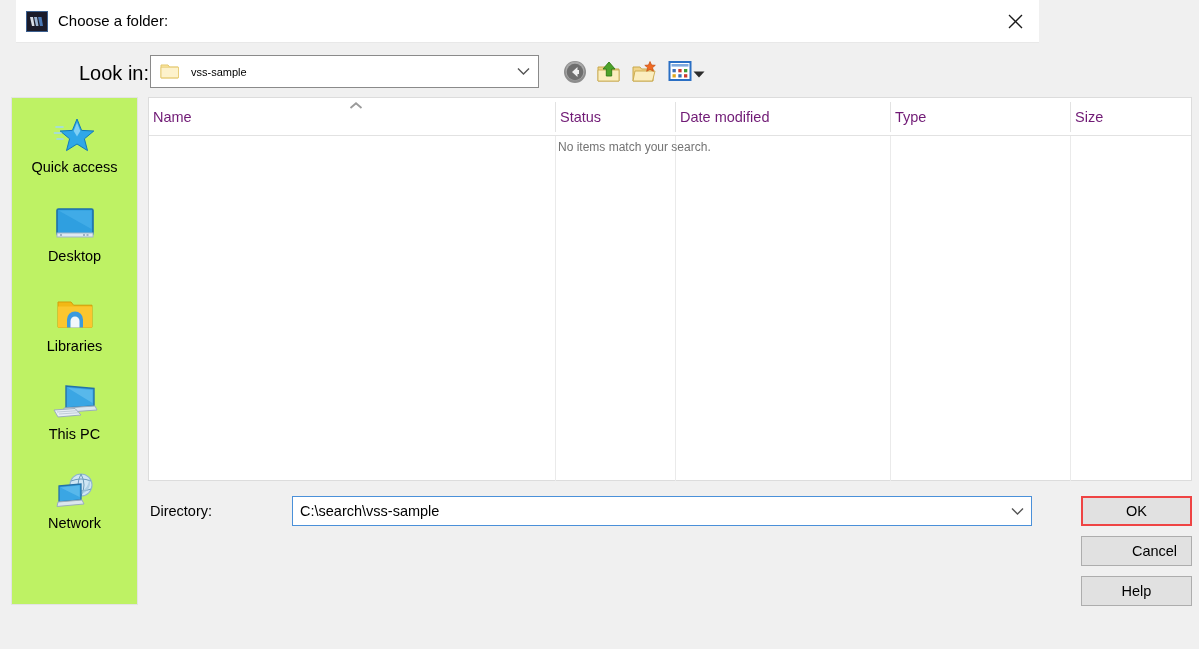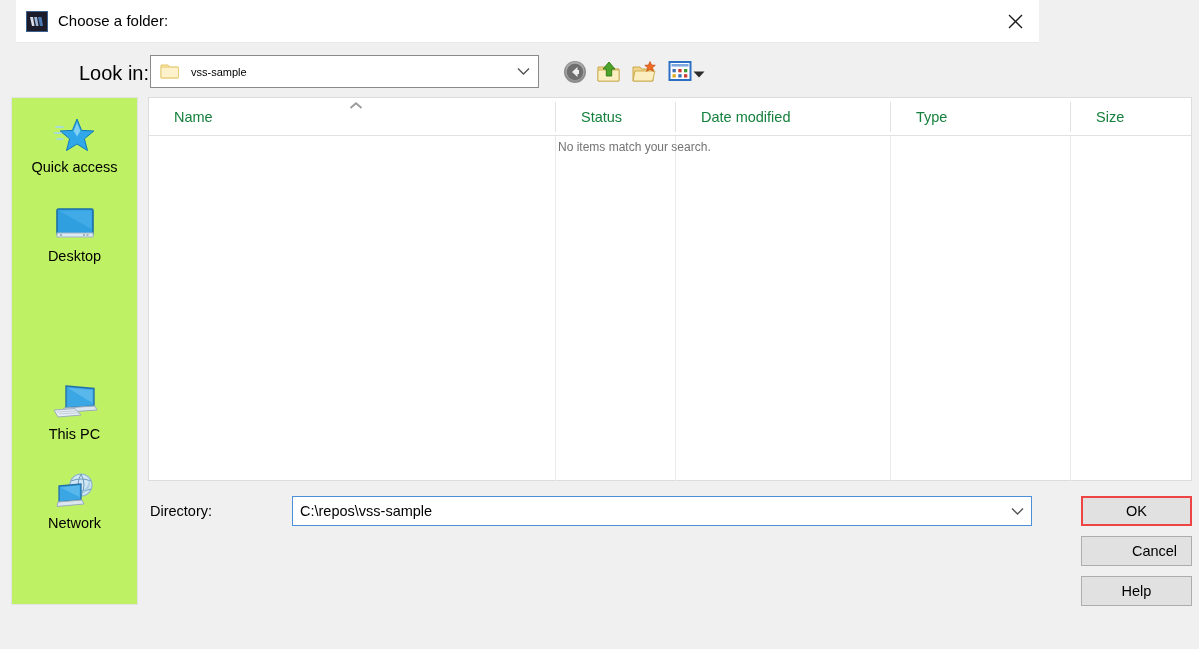--- a/index.html
+++ b/index.html
@@ -141,23 +141,23 @@
     position: absolute;
     left: 0; top: 0;
     width: 1042px; height: 38px;
     background: #ffffff;
     border-bottom: 1px solid #e2e2e2;
   }
   .col-header {
     position: absolute;
     top: 0; height: 38px;
     display: flex; align-items: center;
-    padding-left: 25px;
+    padding-left: 4px;
     font-size: 14.5px;
-    color: #15803d;
+    color: #701a75;
     white-space: nowrap;
     cursor: default;
   }
   .col-sep {
     position: absolute;
     top: 4px; height: 30px;
     width: 1px;
     background: #e2e2e2;
   }
   .col-grid-line {
@@ -333,20 +333,31 @@
         <path d="M6.5 5.5 L39.5 5.5 L39.5 24 Z" fill="#52b7ee" opacity="0.5"></path>
         <rect x="5" y="28" width="36" height="4" fill="#dfe9f2" stroke="#9fb6c8" stroke-width="1"></rect>
         <rect x="8" y="29.2" width="2" height="1.6" fill="#8fa5b8"></rect>
         <rect x="31" y="29.2" width="2" height="1.6" fill="#8fa5b8"></rect>
         <rect x="34.5" y="29.2" width="2" height="1.6" fill="#8fa5b8"></rect>
       </svg>
     </div>
     <div class="place-label">Desktop</div>
   </div>
 
+  <div class="place-item" style="top:195px;">
+    <div class="place-icon">
+      <svg width="46" height="40" viewBox="0 0 46 40" aria-hidden="true">
+        <path d="M6 8 h13 l2.6 3.2 H40 v22 H6 Z" fill="#f2b816" stroke="#d39c0a" stroke-width="1"></path>
+        <path d="M6 12.5 h34 v21 H6 Z" fill="#fbc62f"></path>
+        <path d="M15 33.5 v-8 a8 8 0 0 1 16 0 v8 Z" fill="#3b9ade"></path>
+        <path d="M18.5 33.5 v-6.5 a4.5 4.5 0 0 1 9 0 v6.5 Z" fill="#f2f7fb"></path>
+      </svg>
+    </div>
+    <div class="place-label">Libraries</div>
+  </div>
 
   <div class="place-item" style="top:283px;">
     <div class="place-icon">
       <svg width="48" height="40" viewBox="0 0 48 40" aria-hidden="true">
         <path d="M15 4 L43 6.5 L43 24 L15 26 Z" fill="#3aa6e4" stroke="#2472a8" stroke-width="1.4"></path>
         <path d="M16.5 5.8 L41.5 8 L41.5 21 Z" fill="#6cc4f0" opacity="0.6"></path>
         <path d="M13 26 L44 24 L46 28 L12 30.5 Z" fill="#dbe6ef" stroke="#9aadbd" stroke-width="1"></path>
         <path d="M3 28 L24 26.5 L30 33 L7 35 Z" fill="#e8eef4" stroke="#9aadbd" stroke-width="1"></path>
         <g stroke="#b5c4d1" stroke-width="0.8">
           <line x1="6" y1="30" x2="26" y2="28.7"></line>
@@ -397,21 +408,21 @@
   <div class="col-grid-line" style="left:526px;"></div>
   <div class="col-grid-line" style="left:741px;"></div>
   <div class="col-grid-line" style="left:921px;"></div>
 
   <div id="empty-message">No items match your search.</div>
 </div>
 
 <div id="directory-label">Directory:</div>
 
 <div id="directory-combo">
-  <div id="directory-value">C:\repos\vss-sample</div>
+  <div id="directory-value">C:\search\vss-sample</div>
 
   <div id="directory-arrow">
     <svg width="13" height="9" viewBox="0 0 13 9" aria-hidden="true">
       <polyline points="1,1.5 6.5,7 12,1.5" fill="none" stroke="#555" stroke-width="1.4"></polyline>
     </svg>
   </div>
 </div>
 
 <div class="dlg-button" id="btn-ok">OK</div>
 <div class="dlg-button" id="btn-cancel">Cancel</div>

